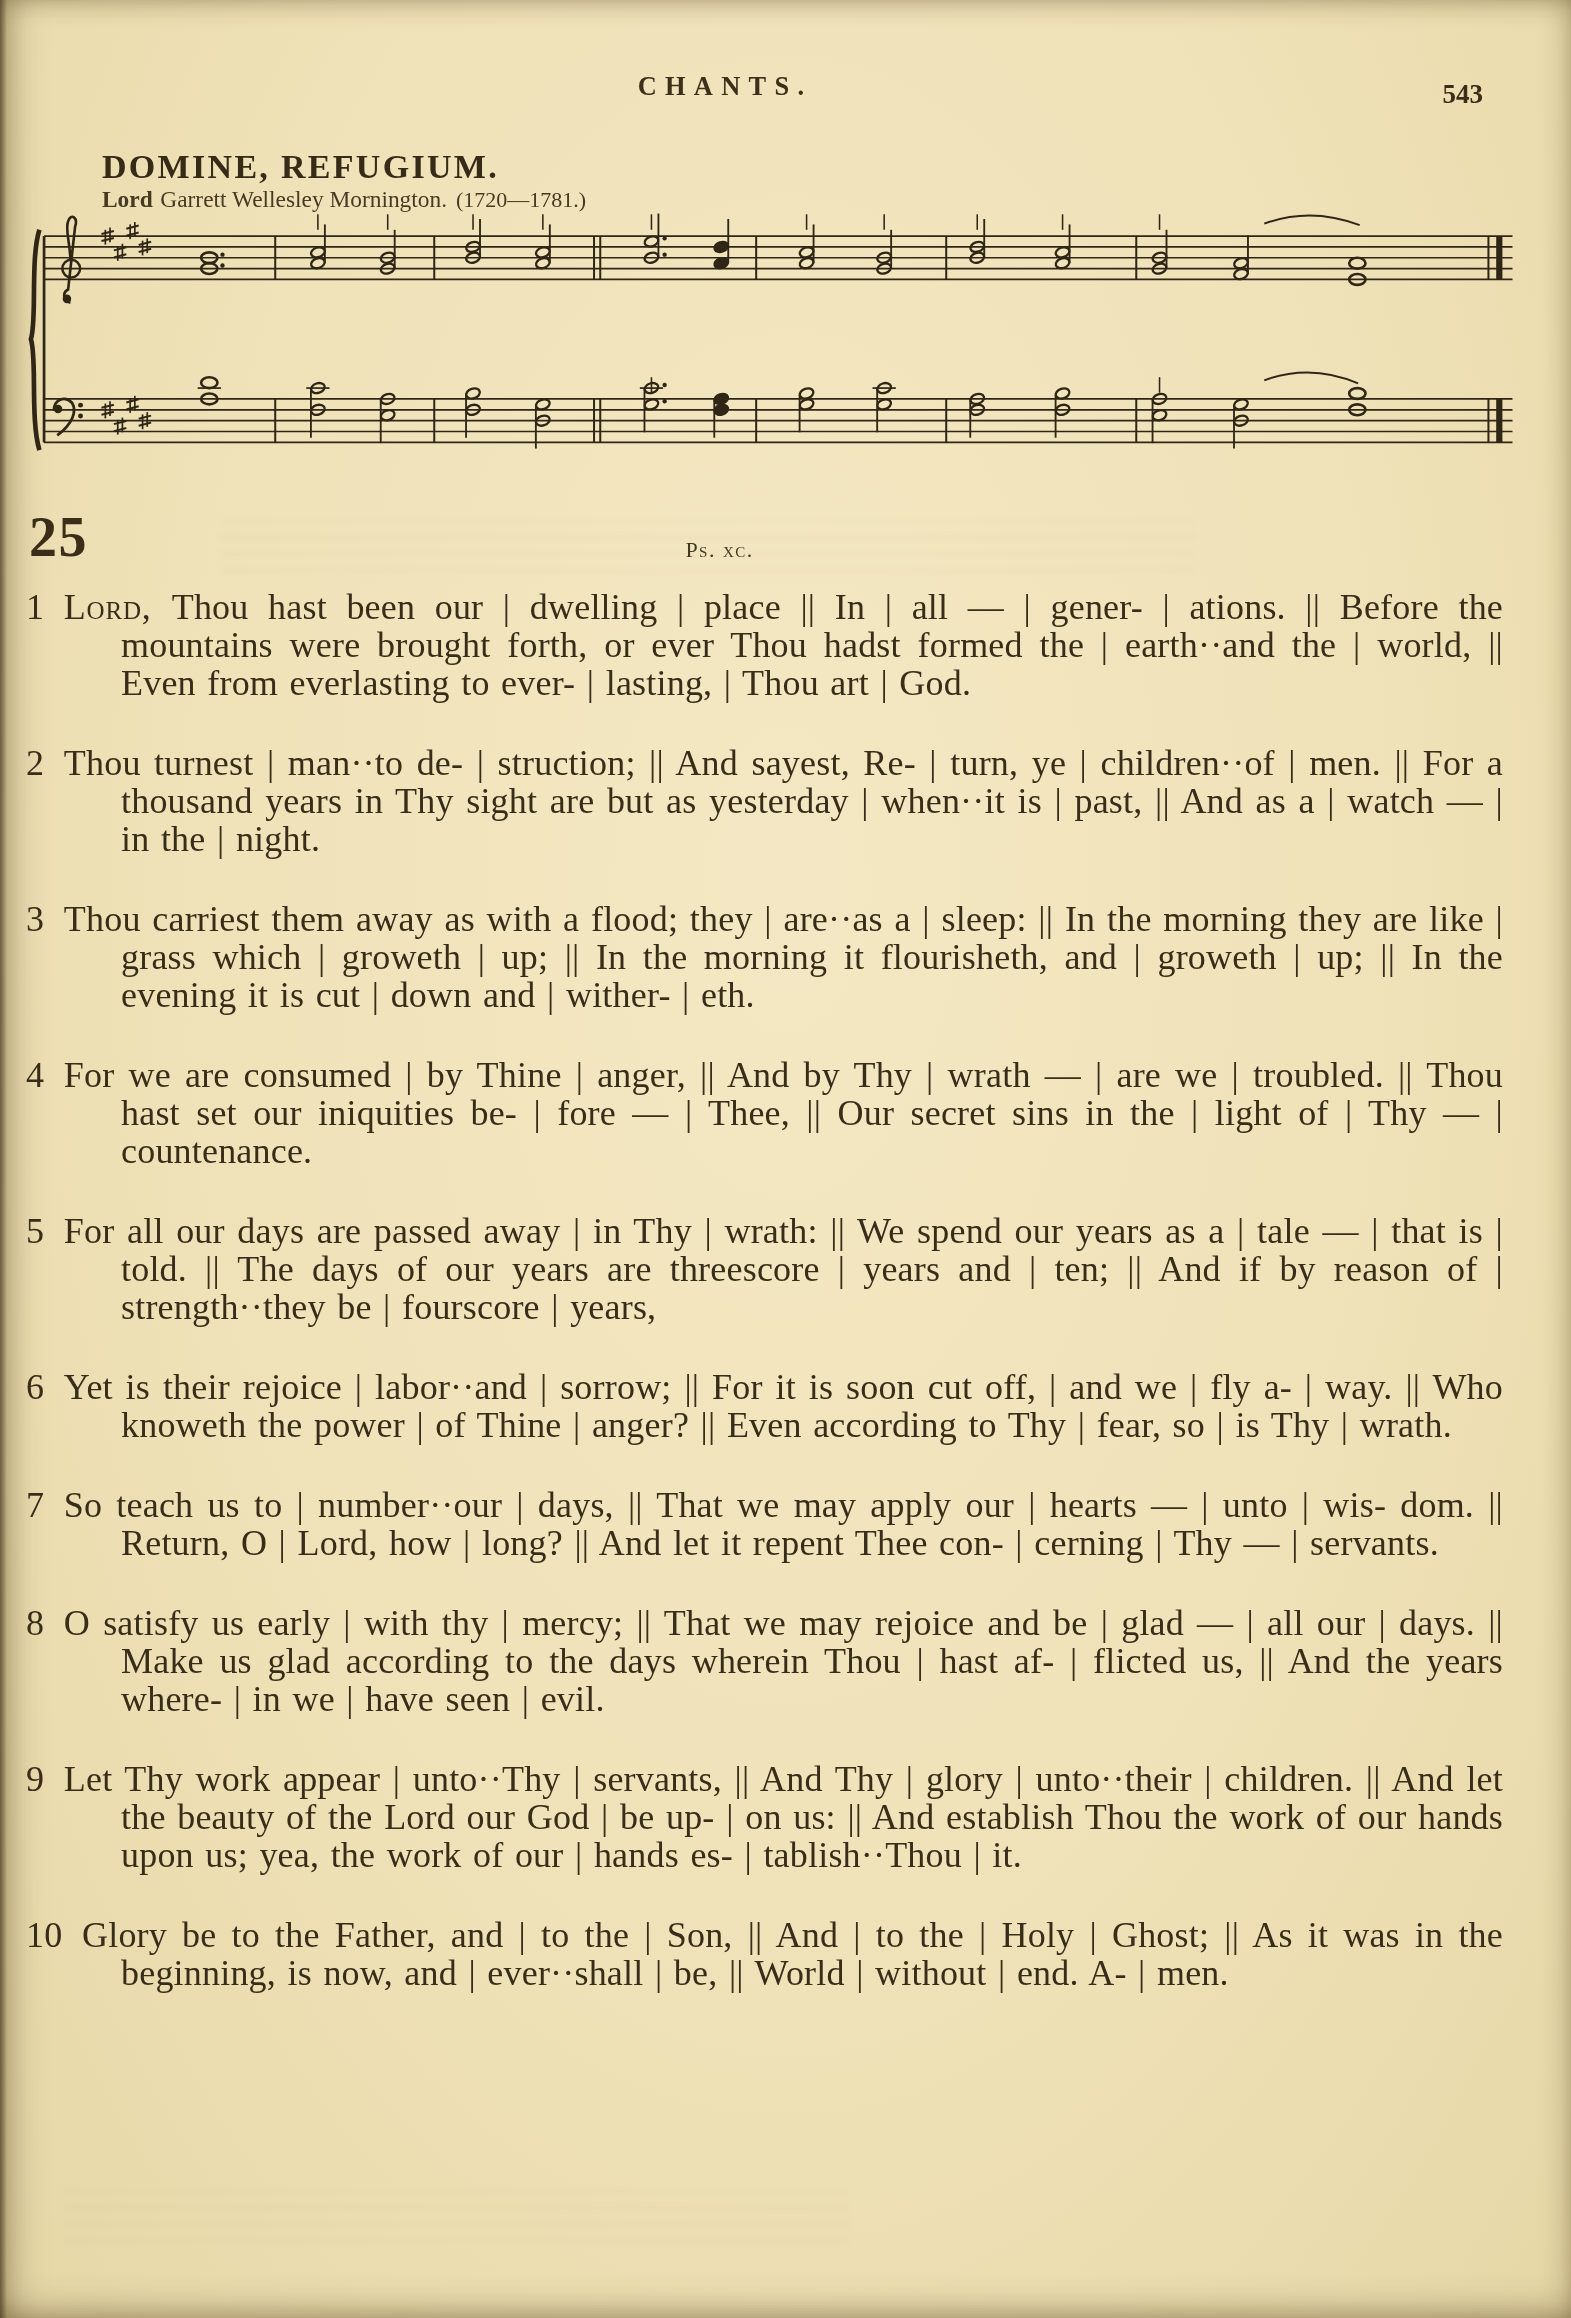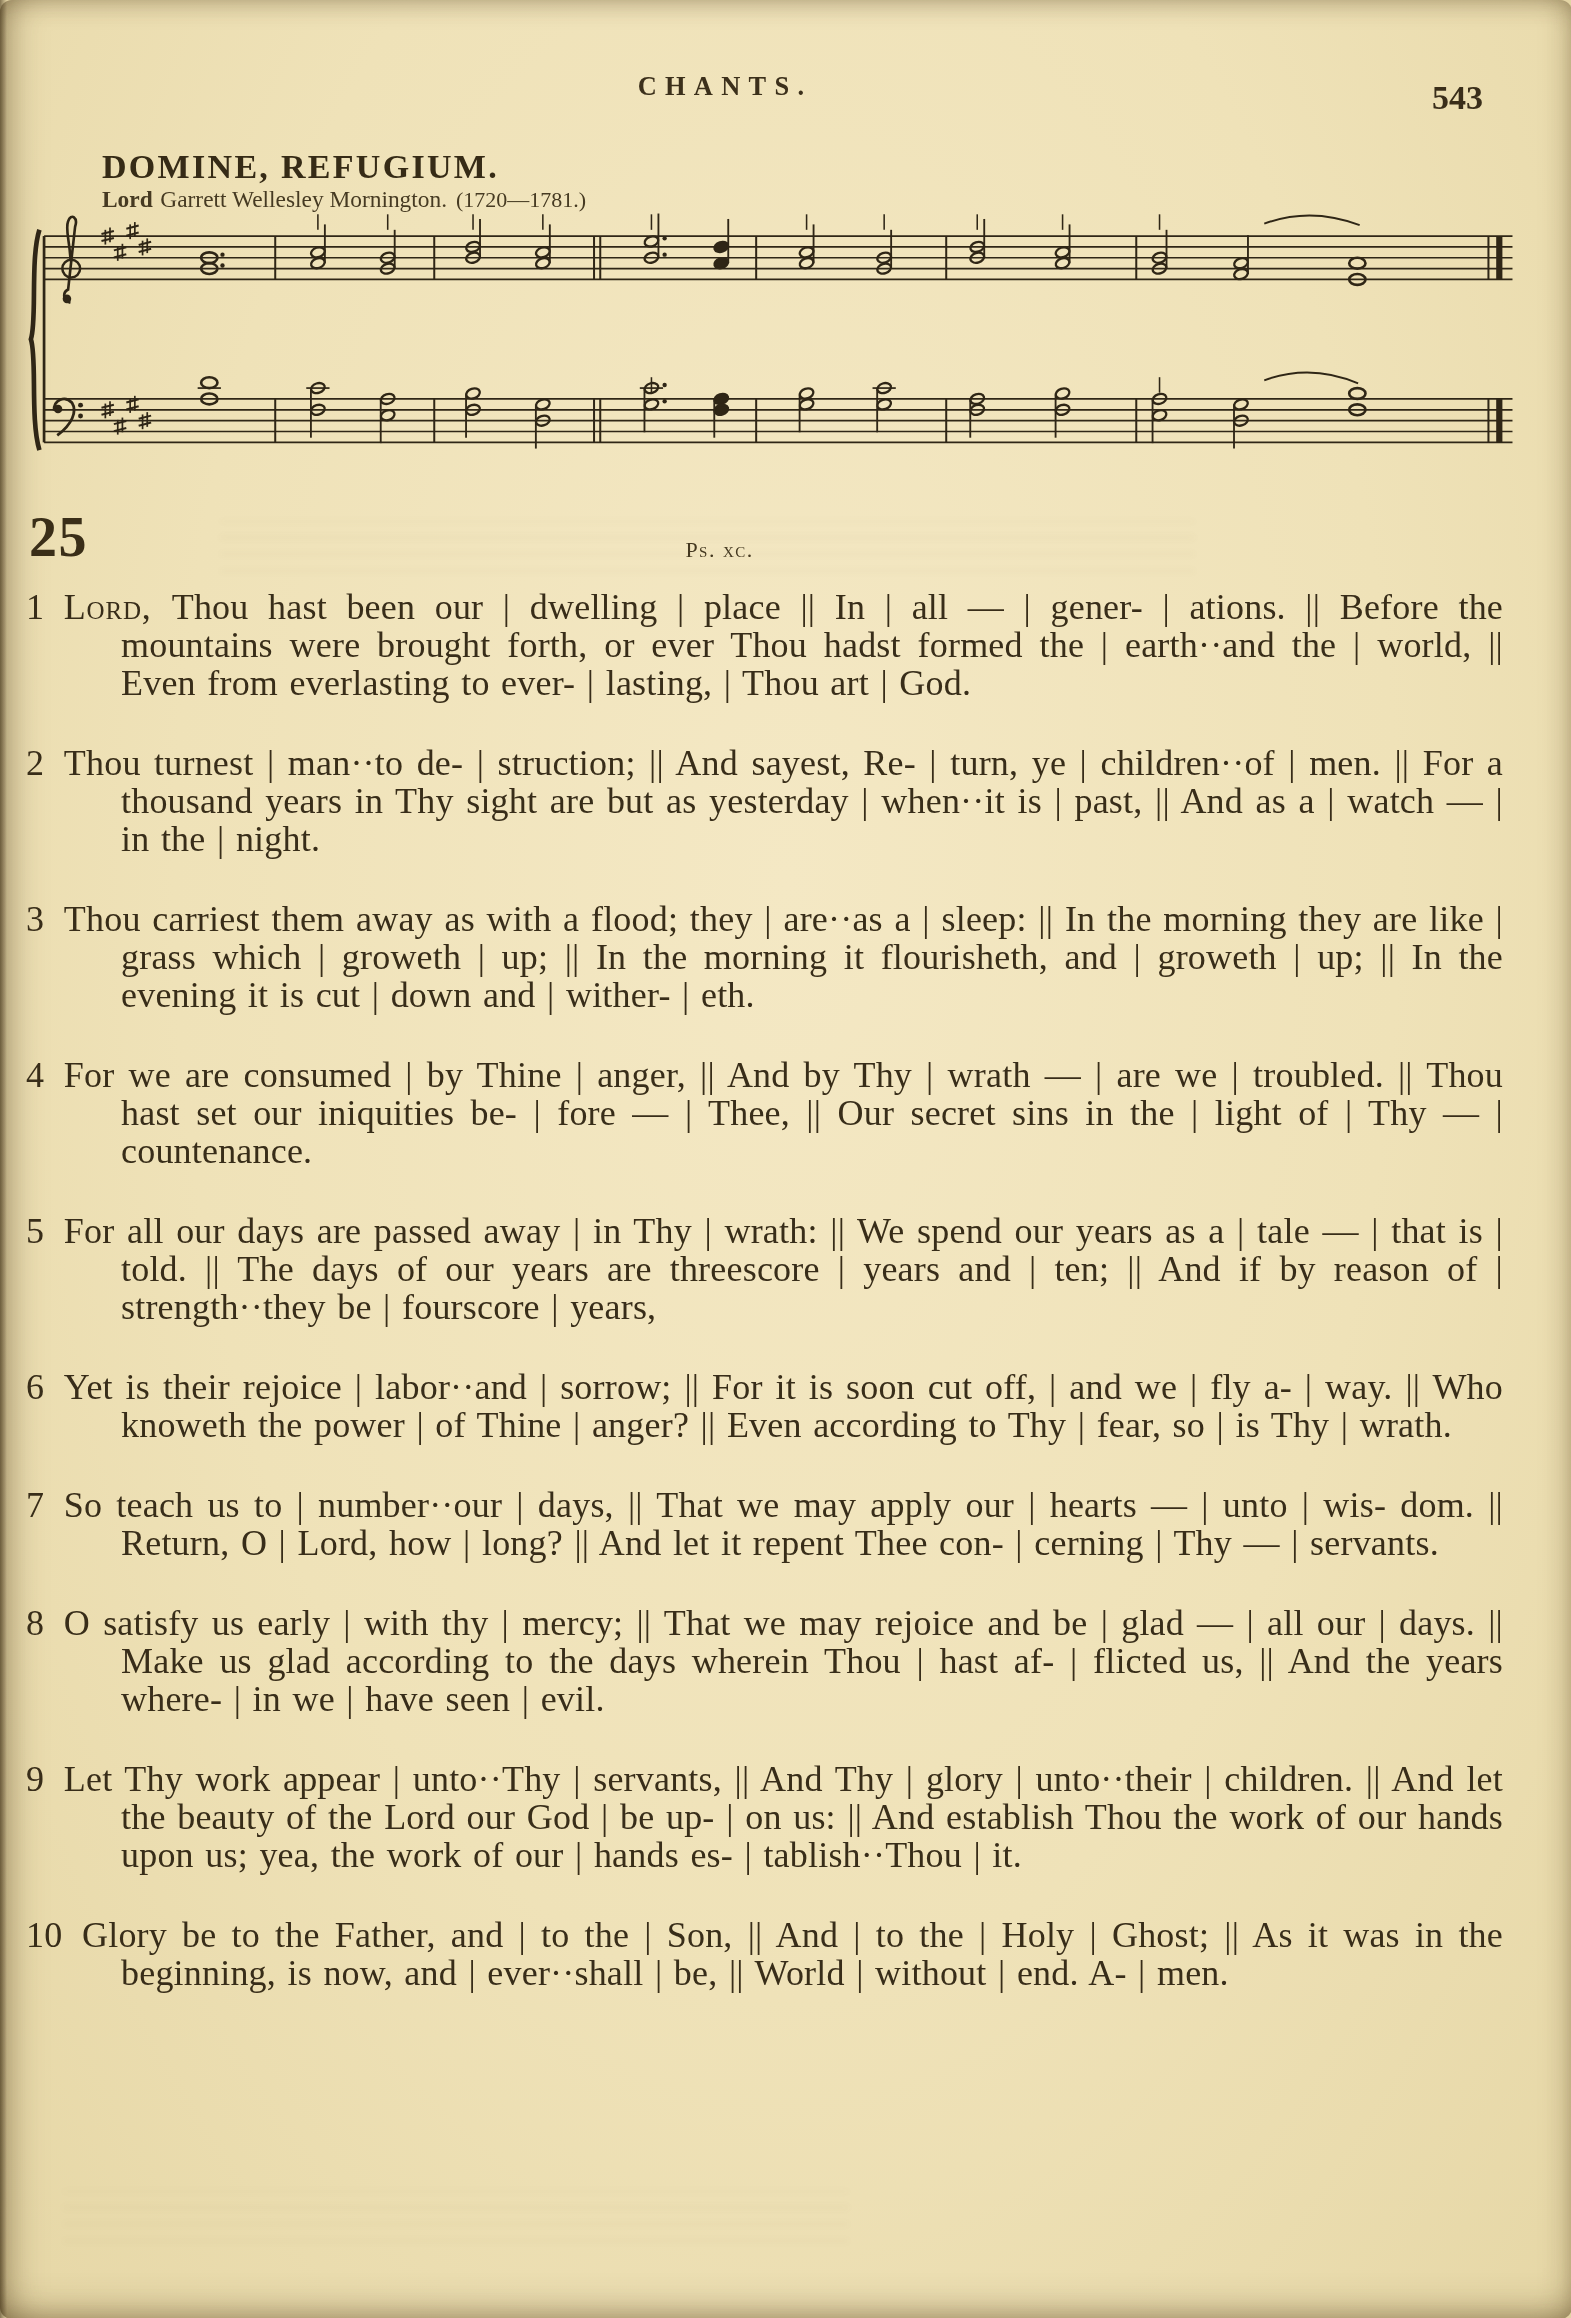--- a/index.html
+++ b/index.html
@@ -10,35 +10,34 @@
     overflow:hidden;
   }
   .page{
     position:relative;width:1572px;height:2319px;
     background:radial-gradient(ellipse at 50% 38%, #f4e8c4 0%, #efe2b8 55%, #e6d7a6 100%);
     box-shadow:inset 21px 0 38px -16.6px rgba(80,60,25,.55),
                inset -16.6px 0 34px -19.6px rgba(80,60,25,.40),
                inset 0 -21px 42px -21px rgba(80,60,25,.45),
                inset 0 16.6px 30px -21px rgba(80,60,25,.30);
     color:#352b19;
-    border-radius:12px;
   }
   .page::before{
     content:"";position:absolute;left:0;top:0;bottom:0;width:6.8px;
     background:linear-gradient(90deg, rgba(55,40,15,.55), rgba(55,40,15,0));
     pointer-events:none;
   }
   .running-head{
     position:absolute;top:71px;left:0;width:1450px;
     text-align:center;font-size:26.4px;font-weight:bold;
     letter-spacing:8.3px;color:#3c301b;
   }
   .page-number{
     position:absolute;top:79px;right:89px;
-    font-size:34px;font-weight:bold;color:#3a2e1a;text-align:center;
+    font-size:27px;font-weight:bold;color:#3a2e1a;text-align:center;
   }
   .title-row{
     position:absolute;top:148px;left:102px;right:92px;
     display:flex;justify-content:space-between;align-items:baseline;flex-direction:column;
   }
   .chant-title{
     margin:0;font-size:34px;font-weight:bold;letter-spacing:2.3px;color:#362b16;
   }
   .attribution{font-size:23.4px;color:#463a22;white-space:nowrap;}
   .attribution .attr-bold{font-weight:bold;margin-right:7.6px;}

